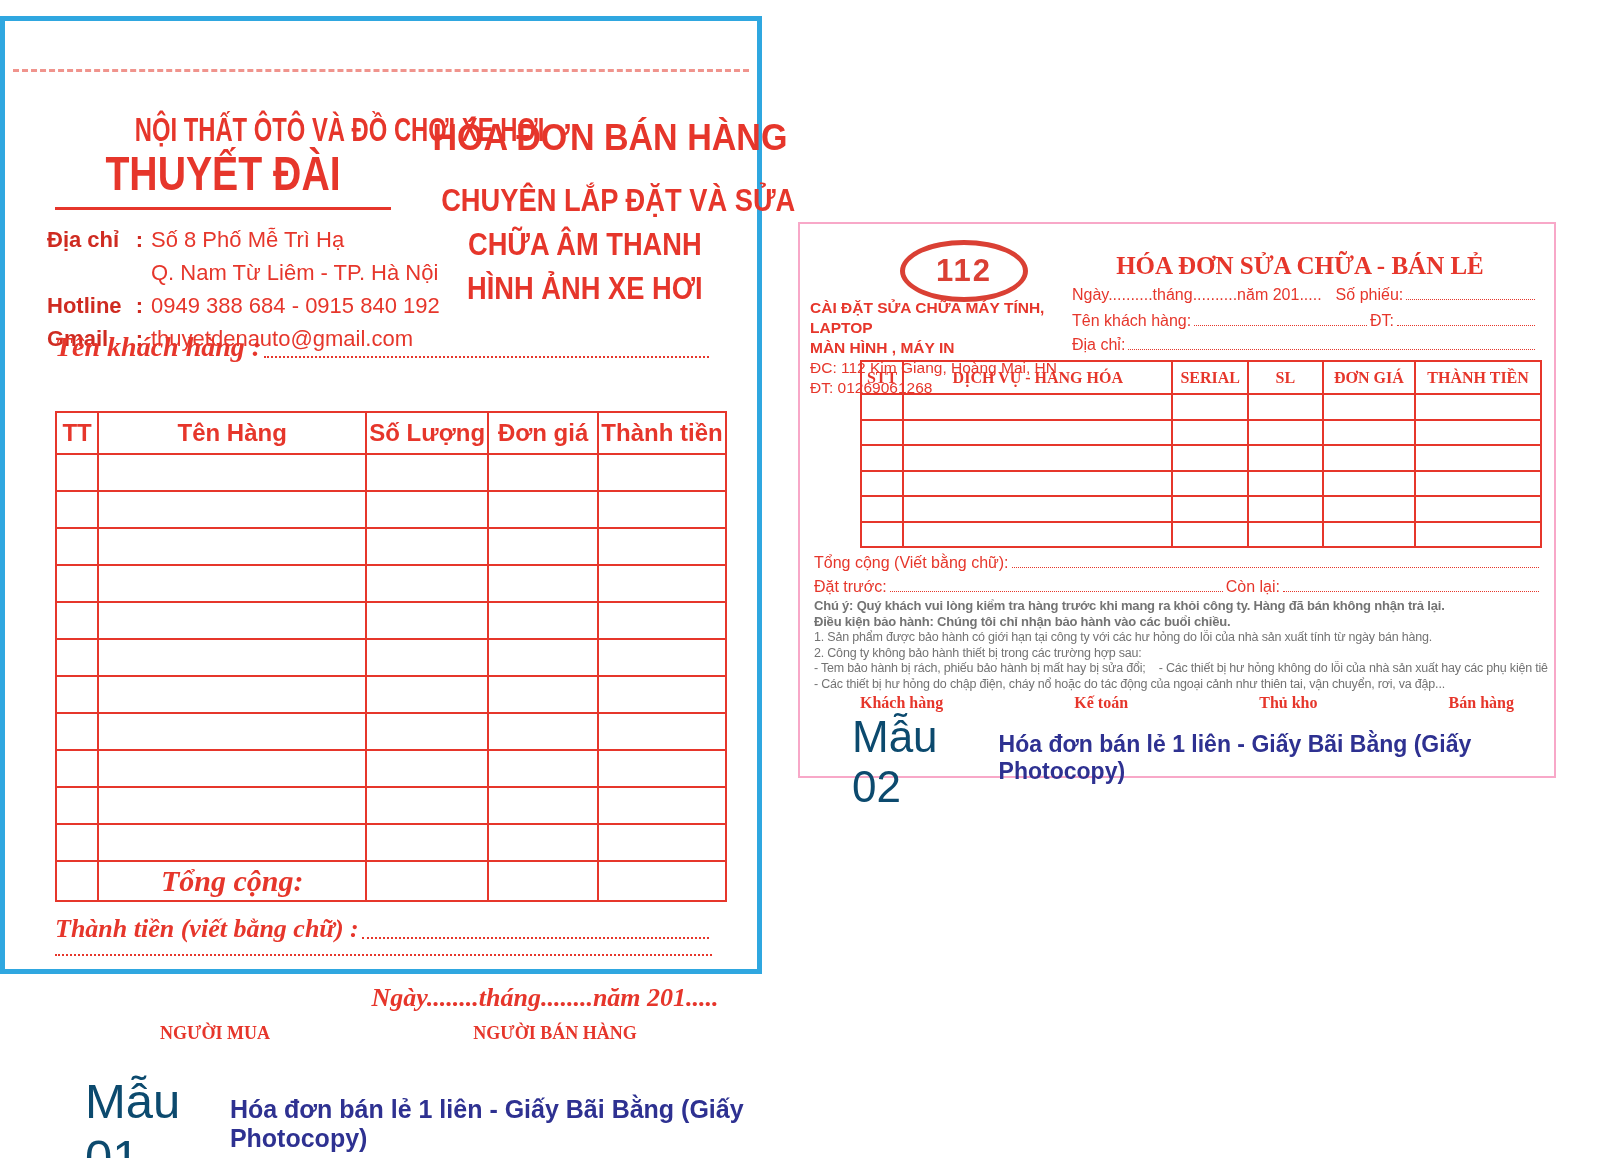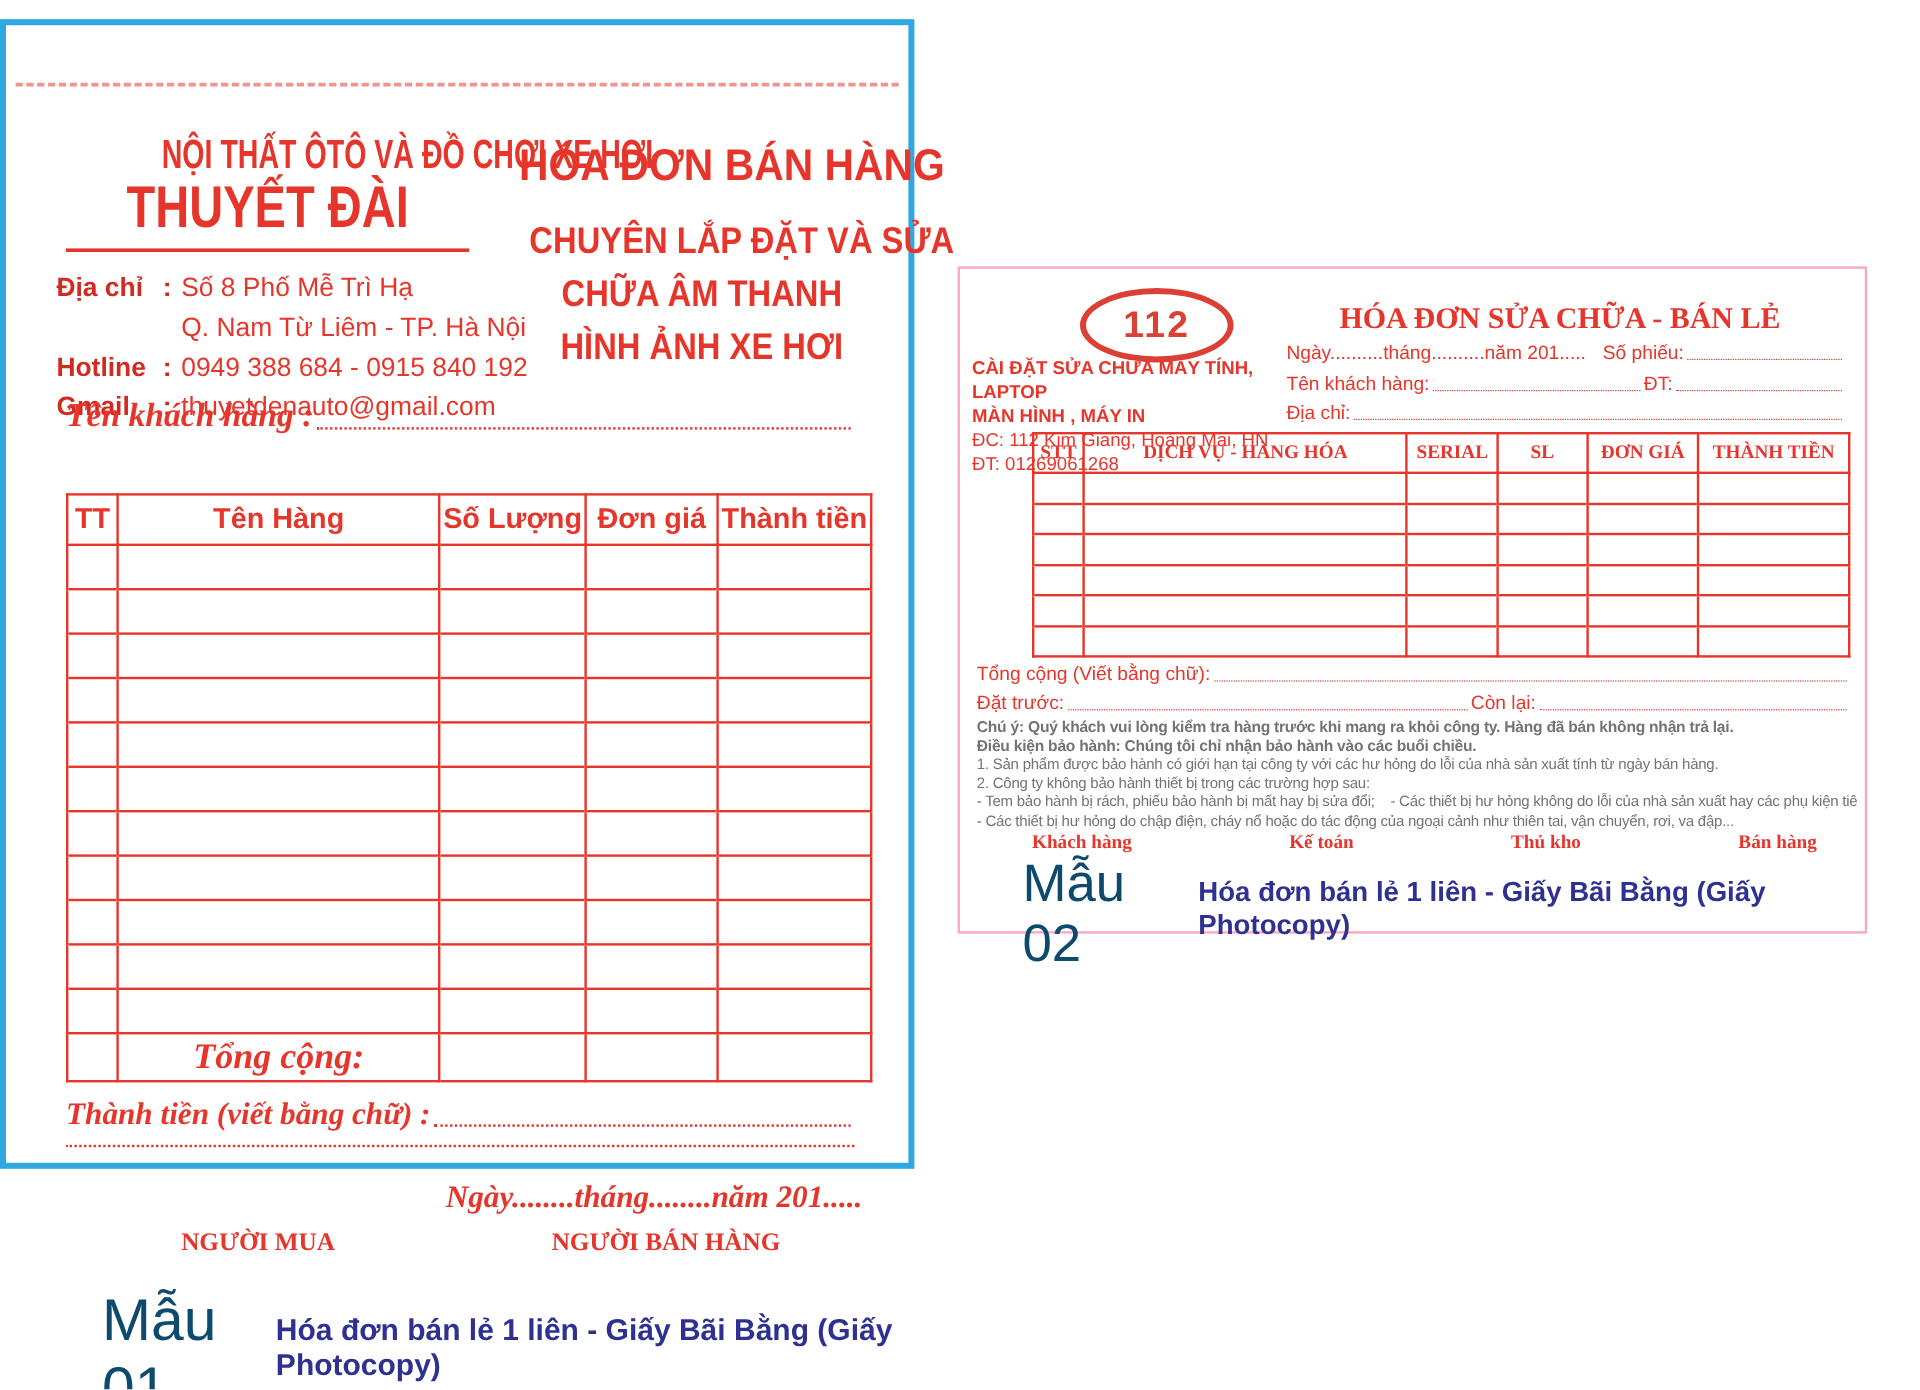--- a/index.html
+++ b/index.html
@@ -36,21 +36,21 @@
   .t1 td{height:35px;}
   .t1 tbody td{border-bottom:2px dotted #e6362b;}
   .t1 tbody tr.lastrow td{border-bottom:2.5px solid #e6362b;}
   .t1 .totalrow td{height:38px;border:2.5px solid #e6362b;}
   .t1 .totallabel{font-family:"Liberation Serif",serif;font-style:italic;font-weight:bold;
                   font-size:30px;color:#e6362b;text-align:center;}
   .c1-dateline{position:absolute;left:360px;top:962px;width:360px;text-align:center;
                font-family:"Liberation Serif",serif;font-style:italic;font-weight:bold;
                color:#e6362b;font-size:26px;}
   .c1-sig{position:absolute;top:1002px;font-family:"Liberation Serif",serif;font-weight:bold;
-          color:#e6362b;font-size:21px;text-align:center;}
+          color:#e6362b;font-size:18px;text-align:center;}
   .c1-model{position:absolute;left:80px;top:1052px;display:flex;align-items:baseline;gap:14px;}
   .model-big{font-size:49px;font-weight:normal;color:#0c4a6e;}
   .model-desc{font-size:25px;font-weight:bold;color:#2e3191;}
   
   .card2{position:absolute;left:798px;top:222px;width:758px;height:556px;background:#fff;
          border:2px solid #f8a8c8;box-sizing:border-box;}
   .logo{position:absolute;left:100px;top:16px;width:118px;height:52px;border:5px solid #da4034;
         border-radius:50%;display:flex;align-items:center;justify-content:center;}
   .logo span{font-size:31px;font-weight:bold;color:#da4034;letter-spacing:2px;}
   .c2-company{position:absolute;left:10px;top:74px;width:300px;color:#e6362b;}

